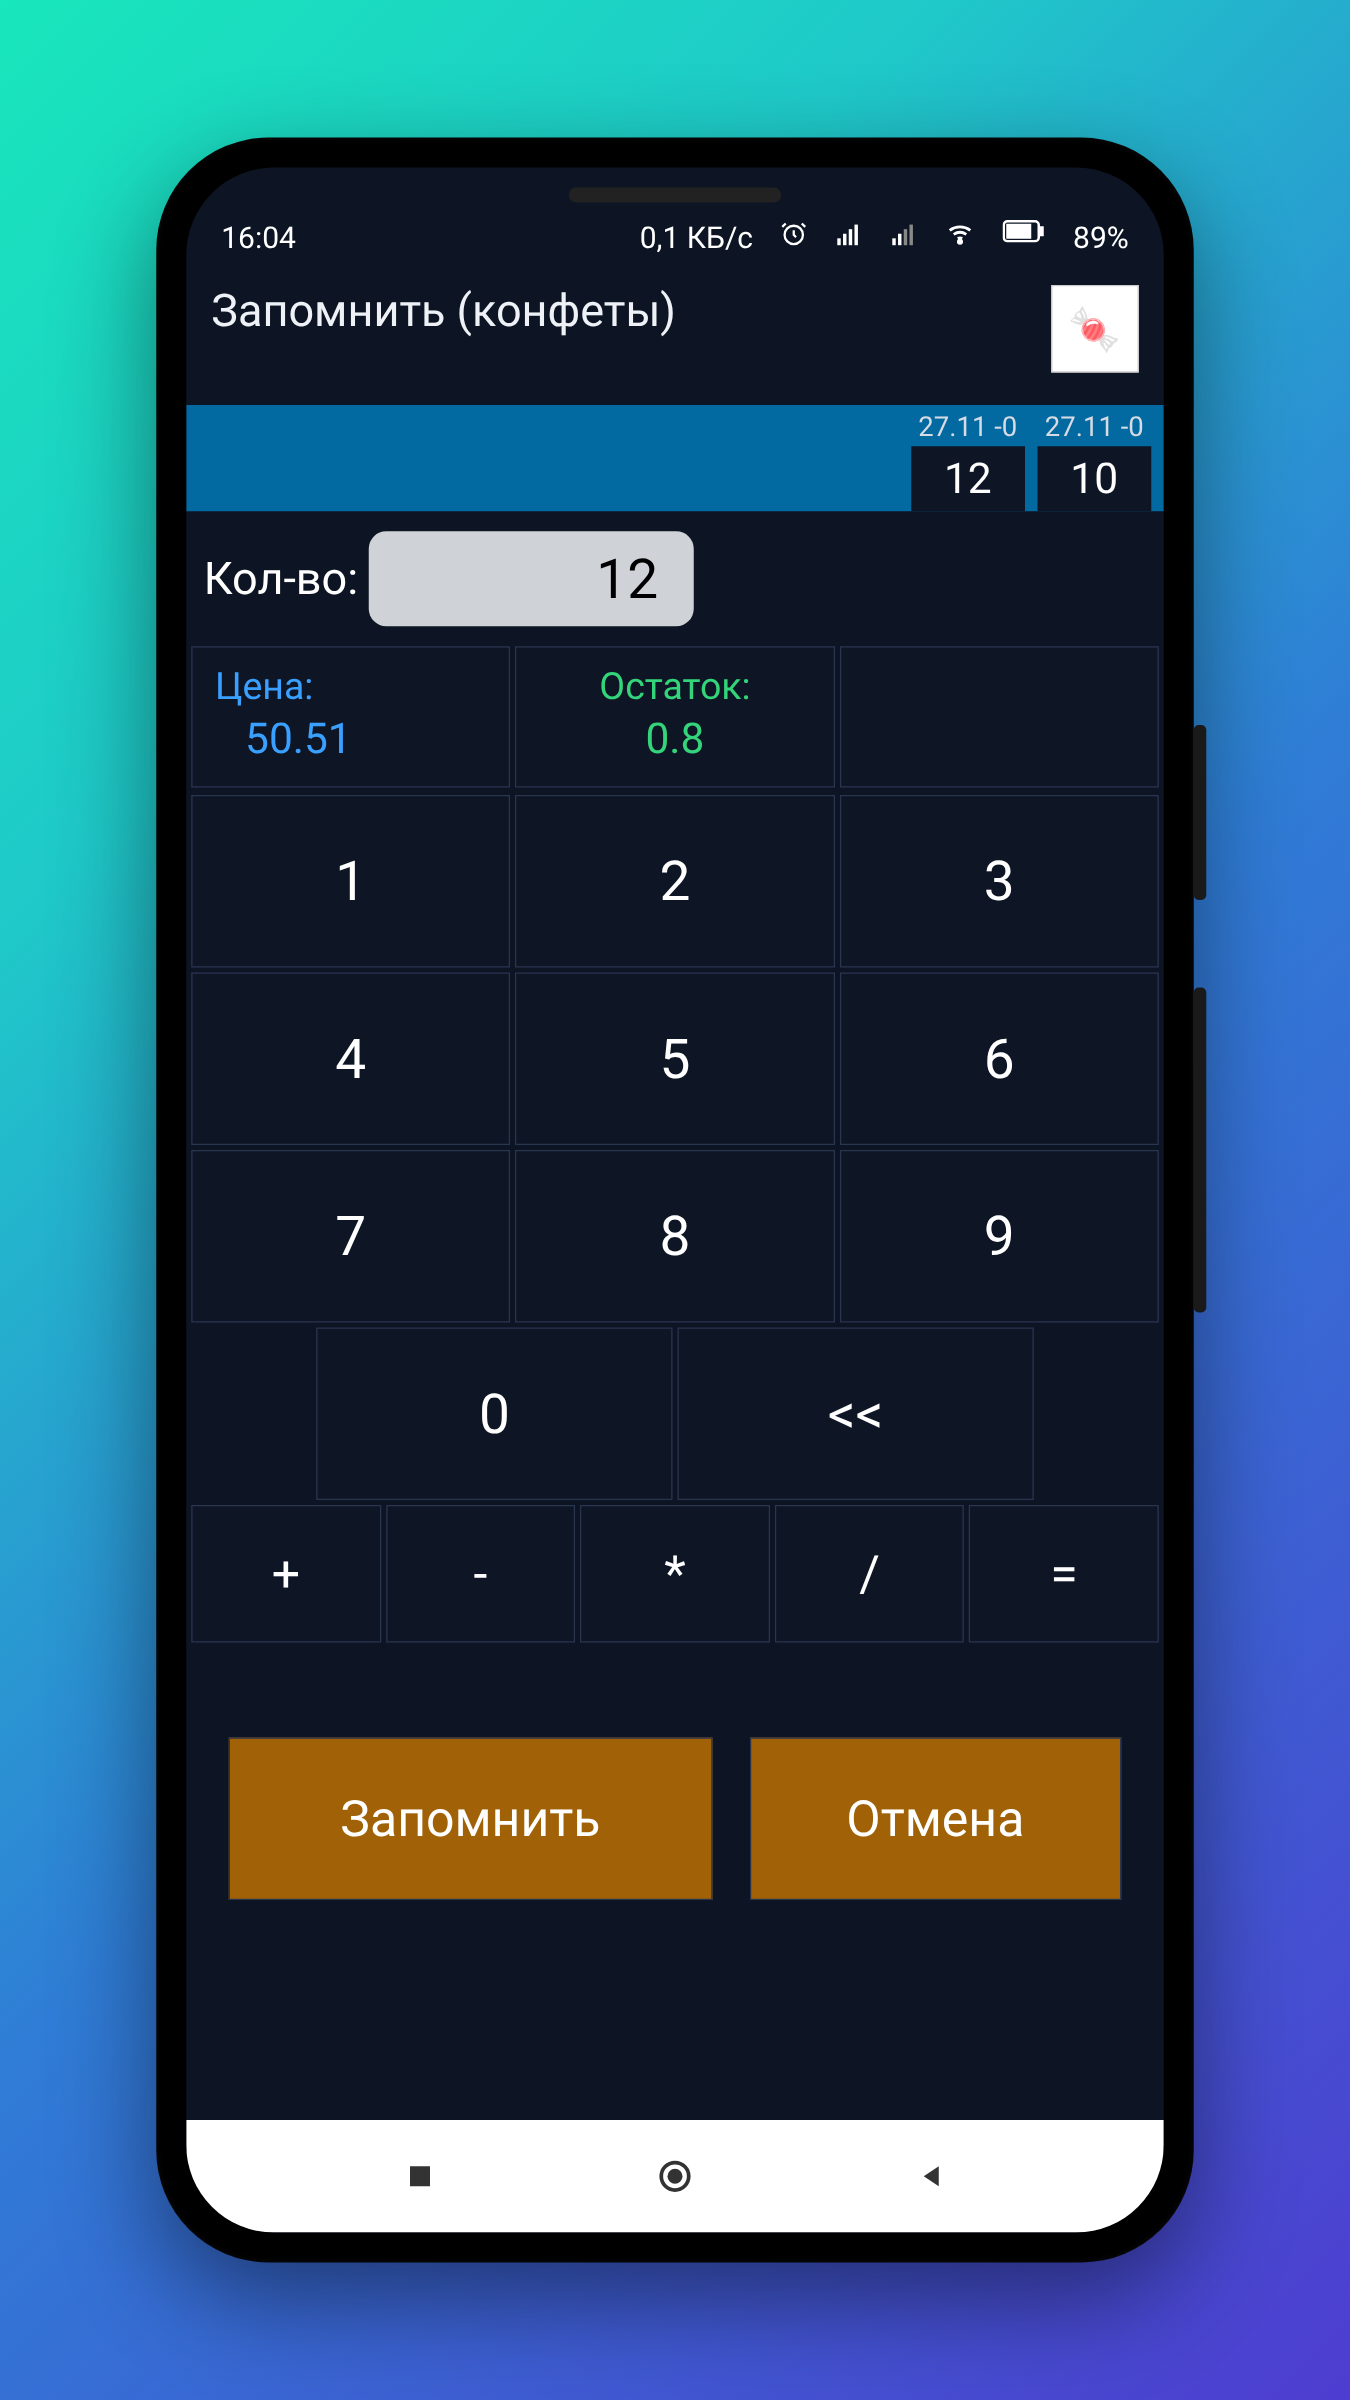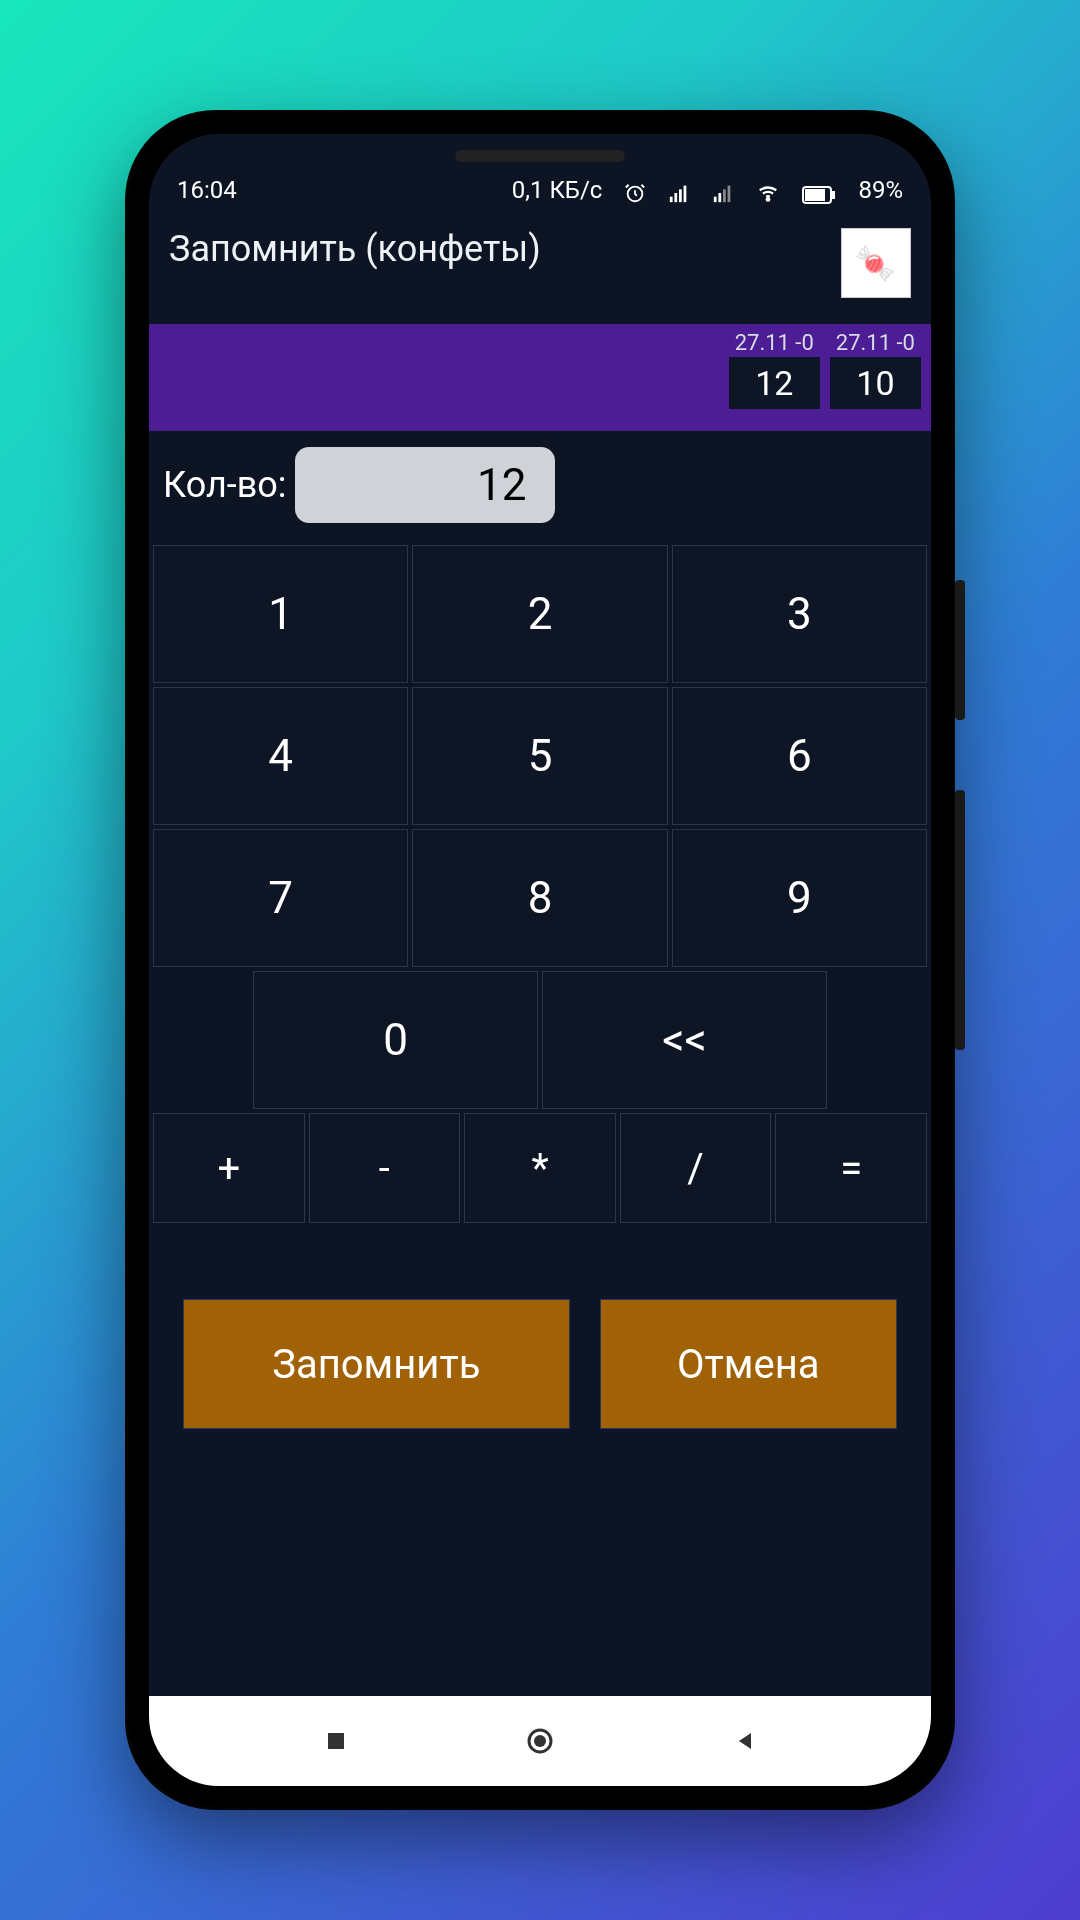--- a/index.html
+++ b/index.html
@@ -26,32 +26,32 @@
   .side-btn.b { top:680px; height:260px; }
 
   .screen {
     width:100%; height:100%; background:#0d1524; border-radius:70px; overflow:hidden;
     display:flex; flex-direction:column; position:relative;
   }
 
   
   .statusbar { height:80px; display:flex; align-items:flex-end; justify-content:space-between;
     padding:0 28px 10px; color:#fff; font-size:24px; }
-  .statusbar .right { display:flex; align-items:flex-end; gap:22px; }
+  .statusbar .right { display:flex; align-items:flex-start; gap:22px; }
   .statusbar svg { display:block; }
 
   
   .titlebar { display:flex; align-items:flex-start; justify-content:space-between;
     padding:14px 20px 26px; color:#eef1f6; }
   .titlebar .t { font-size:36px; font-weight:400; }
   .thumb { width:70px; height:70px; background:#fff; border:1px solid #ccc; display:flex;
     align-items:center; justify-content:center; font-size:34px; }
 
   
-  .history { display:flex; justify-content:flex-end; gap:10px; padding:0 10px 22px; background:#4c1d95; }
+  .history { display:flex; justify-content:flex-end; gap:10px; padding:0 10px 0; background:#0369a1; }
   .hcol { text-align:center; }
   .hcol .d { color:#d6dbe4; font-size:22px; padding:6px 6px 2px; }
   .hcol .v { background:#0e1626; color:#fff; font-size:34px; padding:6px 18px; }
 
   
   .qtyrow { display:flex; align-items:center; gap:8px; padding:16px 14px; }
   .qtyrow .lbl { color:#fff; font-size:36px; }
   .qtyfield { background:#cfd3d8; color:#000; font-size:44px; padding:12px 28px;
     border-radius:14px; min-width:260px; text-align:right; }
 
@@ -159,20 +159,31 @@
         <div class="d">27.11 -0</div>
         <div class="v">10</div>
       </div>
     </div>
 
     <div class="qtyrow">
       <span class="lbl">Кол-во:</span>
       <div class="qtyfield">12</div>
     </div>
 
+    <div class="infogrid">
+      <div class="infocell left">
+        <span class="info-lbl price-lbl">Цена:</span>
+        <span class="info-val price-val">50.51</span>
+      </div>
+      <div class="infocell">
+        <span class="info-lbl rem-lbl">Остаток:</span>
+        <span class="info-val rem-val" style="padding-left:0">0.8</span>
+      </div>
+      <div class="infocell"></div>
+    </div>
 
     <div class="keypad">
       <div class="krow r3">
         <div class="key">1</div>
         <div class="key">2</div>
         <div class="key">3</div>
       </div>
       <div class="krow r3">
         <div class="key">4</div>
         <div class="key">5</div>

